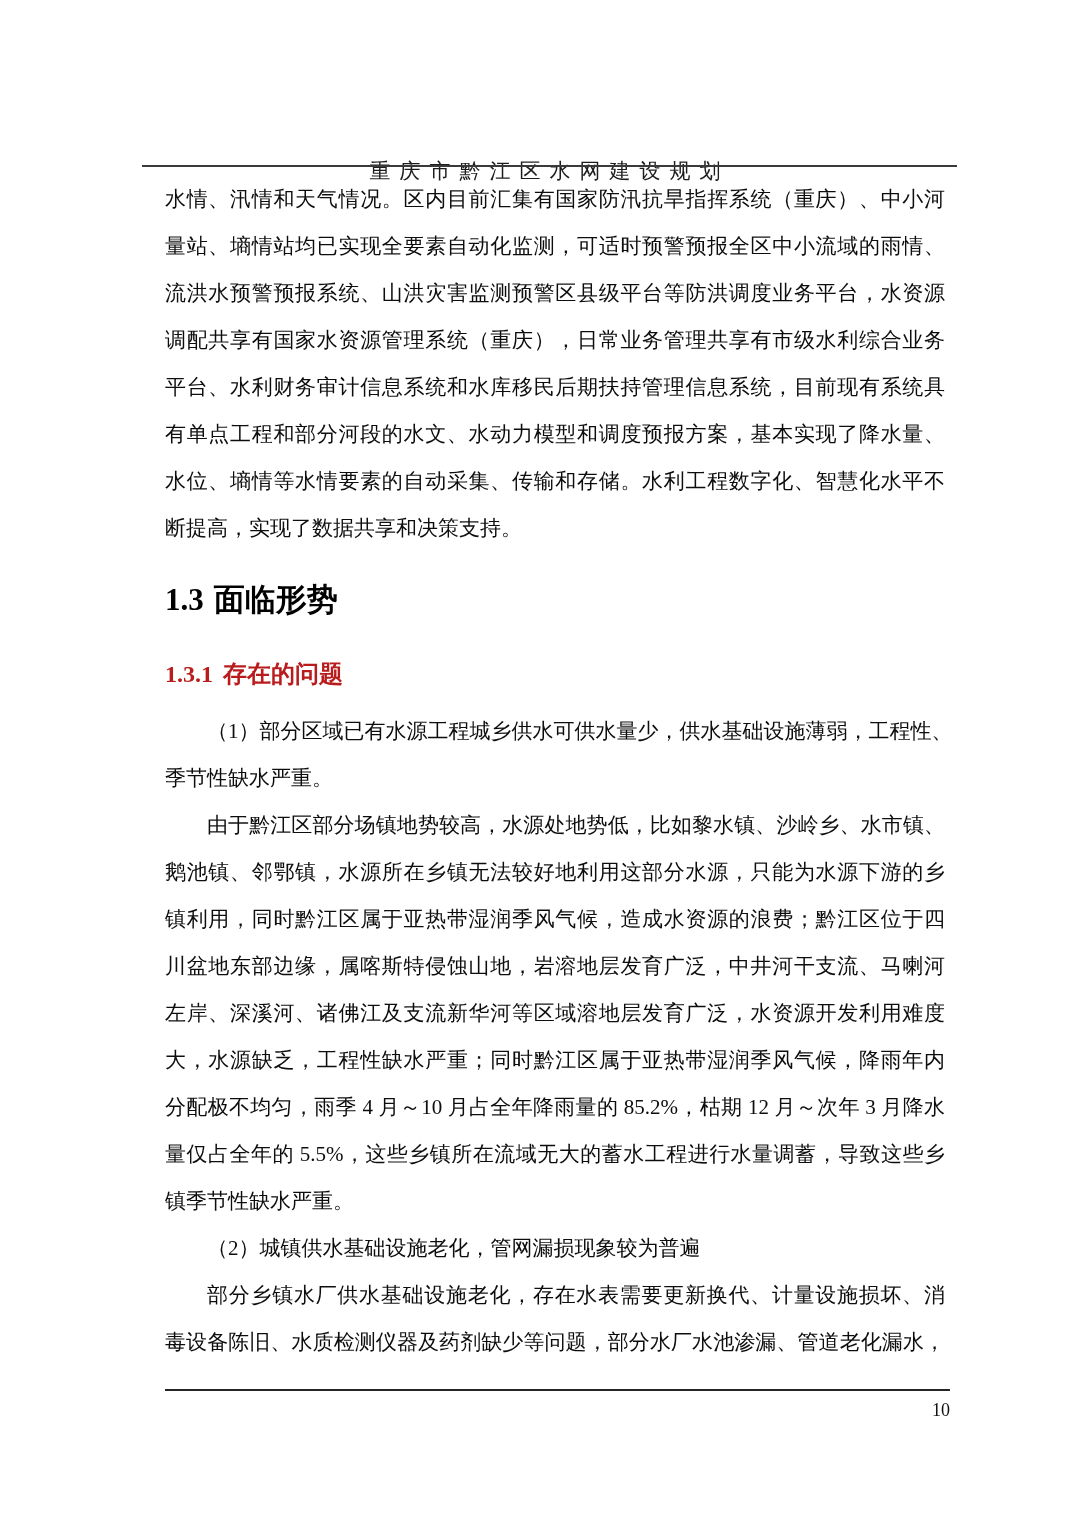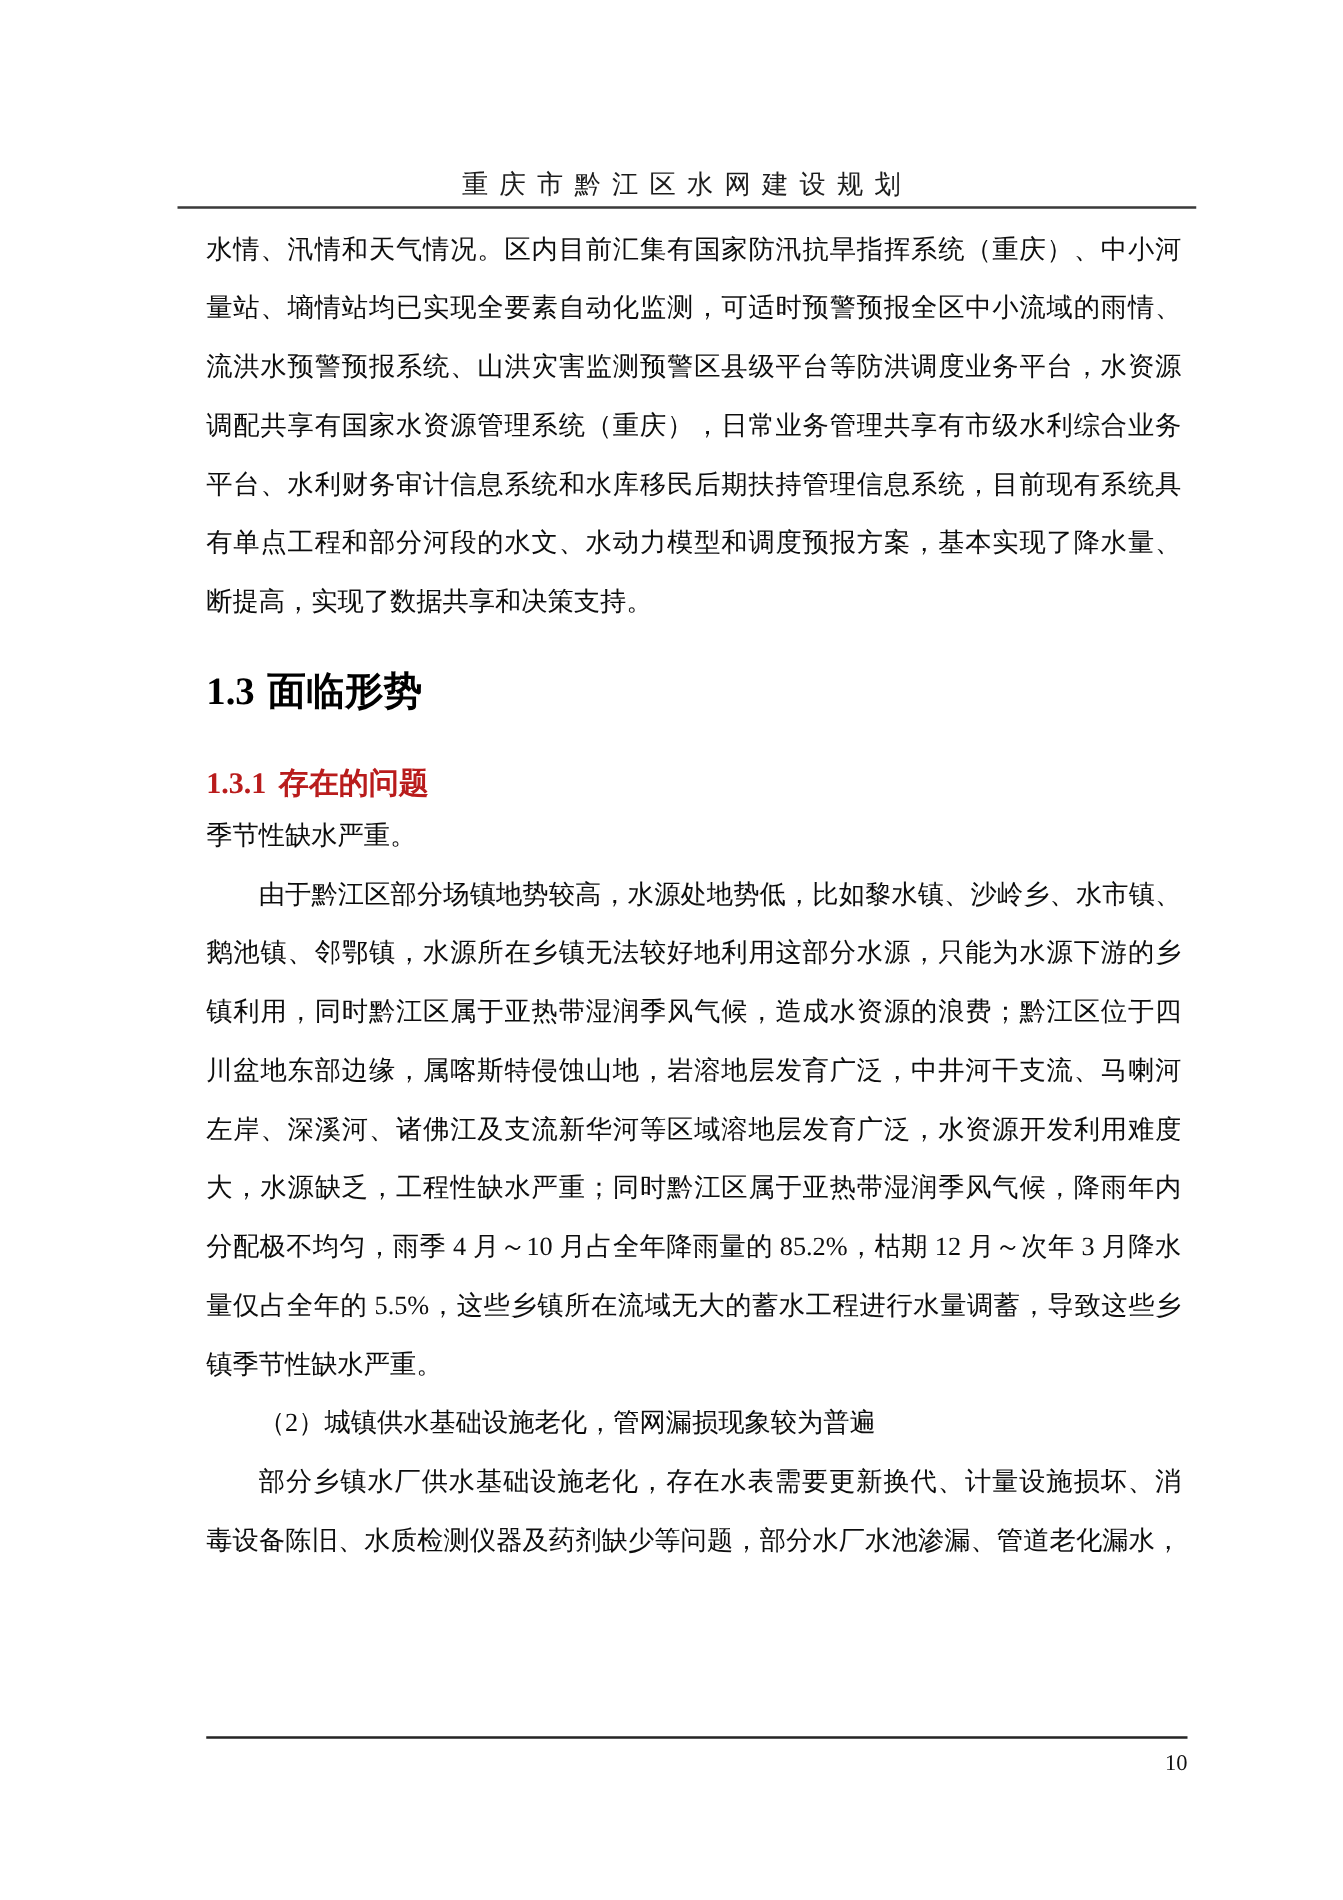--- a/index.html
+++ b/index.html
@@ -21,20 +21,21 @@
     width: 815px;
     text-align: center;
   }
   .doc-header-title {
     display: inline-block;
     font-family: "Liberation Sans", "DejaVu Sans", sans-serif;
     font-size: 21px;
     letter-spacing: 9px;
     color: #1c1c1c;
     white-space: nowrap;
+    margin-top: 24px;
   }
   .doc-header-rule {
     position: absolute;
     top: 165px;
     left: 142px;
     width: 815px;
     height: 0;
     border-top: 2px solid #3a3a3a;
   }
 
@@ -118,30 +119,32 @@
   <div class="doc-header-rule"></div>
 
   <div class="content">
 
     <div class="line">水情、汛情和天气情况。区内目前汇集有国家防汛抗旱指挥系统（重庆）、中小河</div>
     <div class="line j">量站、墒情站均已实现全要素自动化监测，可适时预警预报全区中小流域的雨情、</div>
     <div class="line">流洪水预警预报系统、山洪灾害监测预警区县级平台等防洪调度业务平台，水资源</div>
     <div class="line">调配共享有国家水资源管理系统（重庆），日常业务管理共享有市级水利综合业务</div>
     <div class="line">平台、水利财务审计信息系统和水库移民后期扶持管理信息系统，目前现有系统具</div>
     <div class="line">有单点工程和部分河段的水文、水动力模型和调度预报方案，基本实现了降水量、</div>
+    <div class="line">水位、墒情等水情要素的自动采集、传输和存储。水利工程数字化、智慧化水平不</div>
     <div class="line last">断提高，实现了数据共享和决策支持。</div>
 
     <div class="h2">
       <span class="num">1.3</span><span class="txt">面临形势</span>
     </div>
 
     <div class="h3">
       <span class="num">1.3.1</span><span class="txt">存在的问题</span>
     </div>
 
+    <div class="line ind p-first-gap">（1）部分区域已有水源工程城乡供水可供水量少，供水基础设施薄弱，工程性、</div>
     <div class="line last">季节性缺水严重。</div>
 
     <div class="line ind">由于黔江区部分场镇地势较高，水源处地势低，比如黎水镇、沙岭乡、水市镇、</div>
     <div class="line">鹅池镇、邻鄂镇，水源所在乡镇无法较好地利用这部分水源，只能为水源下游的乡</div>
     <div class="line">镇利用，同时黔江区属于亚热带湿润季风气候，造成水资源的浪费；黔江区位于四</div>
     <div class="line">川盆地东部边缘，属喀斯特侵蚀山地，岩溶地层发育广泛，中井河干支流、马喇河</div>
     <div class="line">左岸、深溪河、诸佛江及支流新华河等区域溶地层发育广泛，水资源开发利用难度</div>
     <div class="line">大，水源缺乏，工程性缺水严重；同时黔江区属于亚热带湿润季风气候，降雨年内</div>
     <div class="line">分配极不均匀，雨季 4 月～10 月占全年降雨量的 85.2%，枯期 12 月～次年 3 月降水</div>
     <div class="line">量仅占全年的 5.5%，这些乡镇所在流域无大的蓄水工程进行水量调蓄，导致这些乡</div>

